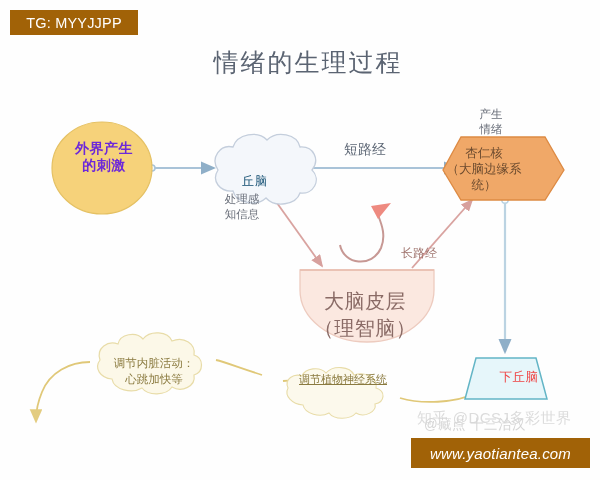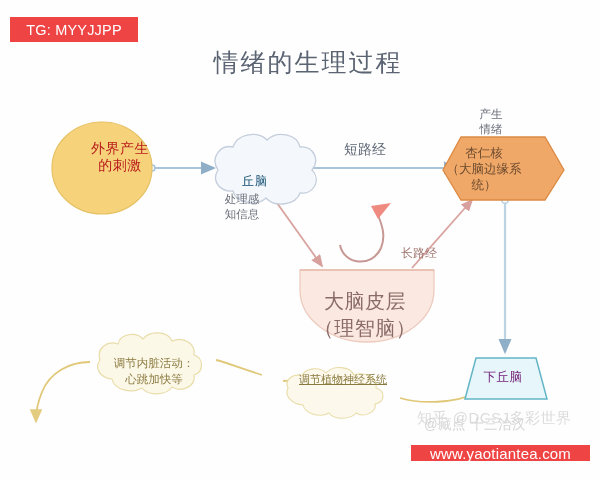--- a/index.html
+++ b/index.html
@@ -24,43 +24,43 @@
     position: absolute;
     left: 0;
     top: 0;
     width: 600px;
     height: 480px;
   }
 
   
   .wm-bar {
     position: absolute;
-    background: #ef4444;
+    background: #a16207;
     color: #ffffff;
     font-size: 14px;
     letter-spacing: 0.2px;
     display: flex;
     align-items: center;
     justify-content: center;
     font-family: "Liberation Sans", sans-serif;
-    margin-top: 7px;
   }
   #wm-tg {
     left: 10px;
     top: 10px;
     width: 128px;
     height: 25px;
     font-size: 14.5px;
   }
   #wm-url {
     left: 411px;
     top: 438px;
     width: 179px;
-    height: 16px;
+    height: 30px;
     font-size: 15px;
+    font-style: italic;
   }
   .wm-faint {
     position: absolute;
     color: #d9d9d9;
     font-size: 15px;
     white-space: nowrap;
     font-family: "Liberation Sans", sans-serif;
     letter-spacing: 0.5px;
   }
   #wm-faint-1 {
@@ -94,22 +94,22 @@
   
   .node-text {
     position: absolute;
     text-align: center;
     line-height: 1.18;
     white-space: pre-line;
     pointer-events: none;
     font-family: "DejaVu Sans", "Liberation Sans", sans-serif;
   }
   #label-stimulus {
-    left: 64px; top: 140px; width: 112px;
-    font-size: 14px; color: #b91c1c; letter-spacing: 0.5px;
+    left: 48px; top: 140px; width: 112px;
+    font-size: 14px; color: #6d28d9; letter-spacing: 0.5px; font-weight: bold;
   }
   #label-thalamus {
     left: 215px; top: 174px; width: 80px;
     font-size: 12px; color: #0c4a6e; letter-spacing: 1px;
   }
   #label-thalamus-note {
     left: 196px; top: 192px; width: 92px;
     font-size: 11.5px; color: #6a6f7a; line-height: 1.3;
   }
   #label-amygdala {
@@ -119,21 +119,21 @@
   #label-amygdala-note {
     left: 457px; top: 107px; width: 68px;
     font-size: 11.5px; color: #6a6f7a; line-height: 1.3;
   }
   #label-cortex {
     left: 305px; top: 288px; width: 120px;
     font-size: 20px; color: #8a6b66; line-height: 1.35; letter-spacing: 0.5px;
   }
   #label-hypothalamus {
     left: 470px; top: 370px; width: 66px;
-    font-size: 12.5px; color: #701a75; letter-spacing: 0.5px;
+    font-size: 12.5px; color: #ef4444; letter-spacing: 0.5px; padding-left: 16px;
   }
   #label-short-path {
     left: 330px; top: 141px; width: 70px;
     font-size: 14px; color: #5d6775;
   }
   #label-long-path {
     left: 344px; top: 246px; width: 62px;
     font-size: 12px; color: #a0756f; padding-left: 44px;
   }
   #label-viscera {

